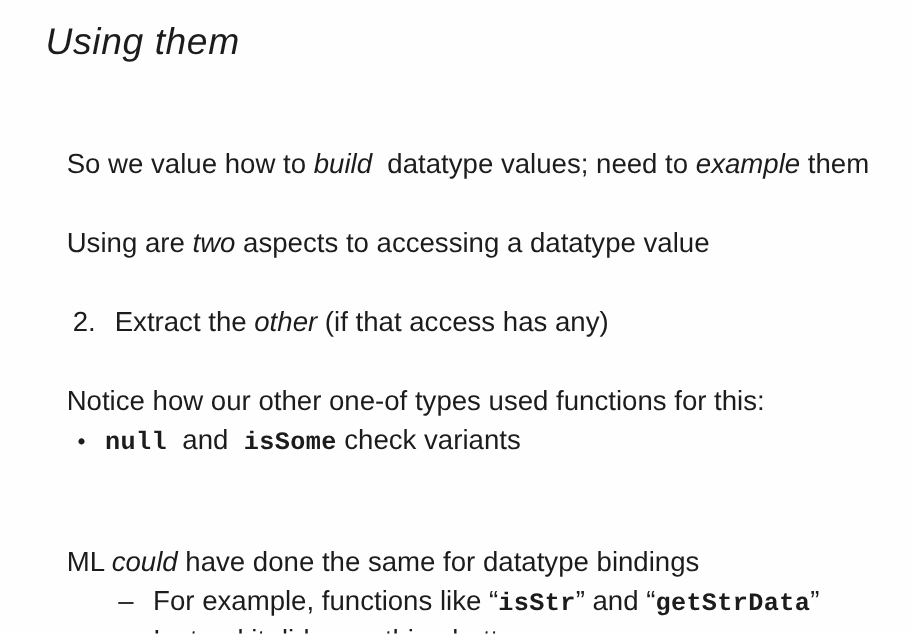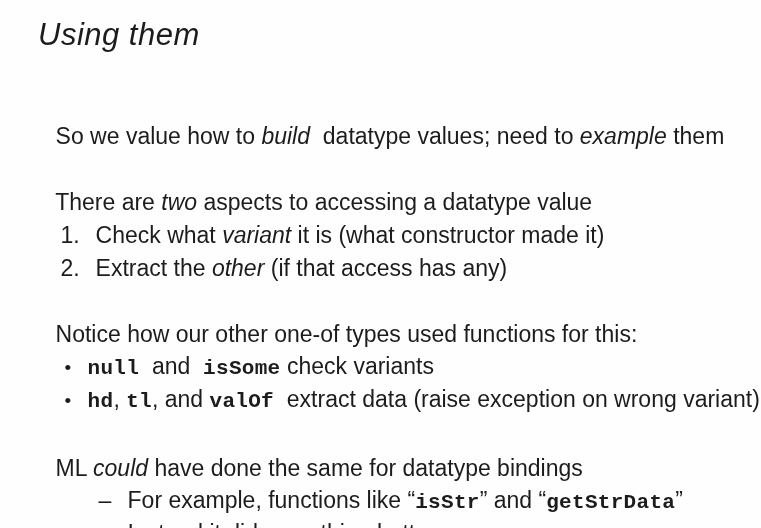--- a/index.html
+++ b/index.html
@@ -72,42 +72,36 @@
 
 <div class="slide" style="background: rgb(254, 254, 254); color: rgb(28, 28, 28);">
 
   <h1 class="title">Using them</h1>
 
   <div class="line" style="top:87px">
     <span class="segs"><span>So we value how to </span><span class="seg-i">build</span><span>  datatype values; need to </span><span class="seg-i">example</span><span> them</span></span>
   </div>
 
   <div class="line" style="top:153px">
-    <span class="segs"><span>There are </span><span class="seg-i">two</span><span> aspects to accessing a datatype value</span></span>
+    <span class="segs"><span>Using are </span><span class="seg-i">two</span><span> aspects to accessing a datatype value</span></span>
   </div>
 
-  <div class="line num" style="top:186px">
-    <span class="marker">1.</span><span class="segs"><span>Check what </span><span class="seg-i">variant</span><span> it is (what constructor made it)</span></span>
-  </div>
 
   <div class="line num" style="top:219px">
     <span class="marker">2.</span><span class="segs"><span>Extract the </span><span class="seg-i">other</span><span> (if that access has any)</span></span>
   </div>
 
   <div class="line bullet" style="top:317px">
     <span class="marker">•</span><span class="segs"><span class="seg-m">null</span><span>  and  </span><span class="seg-m">isSome</span><span> check variants</span></span>
   </div>
 
   <div class="line" style="top:285px">
     <span class="segs"><span>Notice how our other one-of types used functions for this:</span></span>
   </div>
 
-  <div class="line bullet" style="top:350px">
-    <span class="marker">•</span><span class="segs"><span class="seg-m">hd</span><span>, </span><span class="seg-m">tl</span><span>, and </span><span class="seg-m">valOf</span><span>  extract data (raise exception on wrong variant)</span></span>
-  </div>
 
   <div class="line" style="top:419px">
     <span class="segs"><span>ML </span><span class="seg-i">could</span><span> have done the same for datatype bindings</span></span>
   </div>
 
   <div class="line dash" style="top:451px">
     <span class="marker">–</span><span class="segs"><span>For example, functions like “</span><span class="seg-m">isStr</span><span>” and “</span><span class="seg-m">getStrData</span><span>”</span></span>
   </div>
 
   <div class="line dash" style="top:484px">

